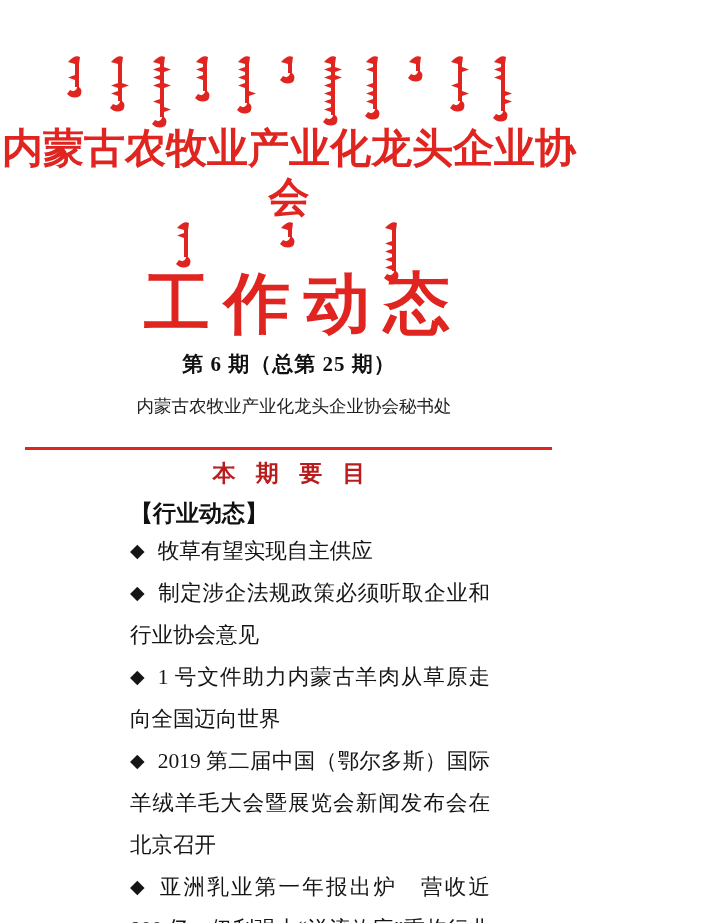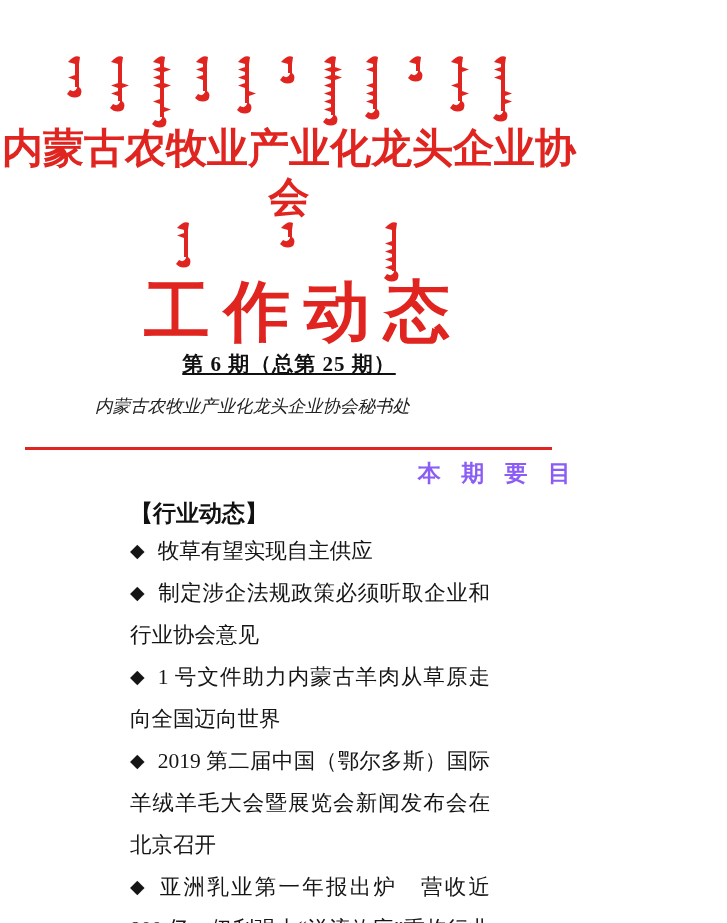--- a/index.html
+++ b/index.html
@@ -22,49 +22,48 @@
   .assoc-title {
     position: absolute; top: 124px; left: 0; right: 0;
     margin: 0; text-align: center;
     font-size: 41px; font-weight: bold; color: #e02420;
     letter-spacing: 0px; line-height: 1.2;
     font-family: "Liberation Serif", "DejaVu Serif", serif;
   }
 
   .newsletter-title {
     position: absolute; top: 263px; left: 16px; right: 0;
-    margin: 8px; text-align: center;
+    margin: 0; text-align: center;
     font-size: 66px; font-weight: bold; color: #e02420;
     letter-spacing: 14px; text-indent: 14px; line-height: 1.25;
     font-family: "Liberation Serif", "DejaVu Serif", serif;
   }
 
   .issue-line {
     position: absolute; top: 350px; left: 0; right: 0;
     text-align: center;
     font-size: 21px; font-weight: bold; color: #111111;
     letter-spacing: 1px;
-    text-decoration: underline;
   }
 
   .byline {
     position: absolute; top: 394px; left: 95px; right: 85px;
-    display: flex; justify-content: flex-start;
-    font-size: 17.5px; color: #222222; font-style: italic;
+    display: flex; justify-content: center;
+    font-size: 17.5px; color: #222222;
   }
 
   .red-divider {
     position: absolute; top: 447px; left: 25px; right: 26px;
     margin: 0; border: none; border-top: 3px solid #e02420; height: 0;
   }
 
   .toc-title {
     position: absolute; top: 458px; left: 0; right: 0;
-    text-align: right;
-    font-size: 23px; font-weight: bold; color: #8b5cf6;
+    text-align: center;
+    font-size: 23px; font-weight: bold; color: #b91c1c;
     letter-spacing: 7px; text-indent: 7px;
     font-family: "Liberation Sans", "DejaVu Sans", sans-serif;
   }
 
   .toc {
     position: absolute; top: 492px; left: 95px; right: 88px;
     font-size: 21.5px; color: #151515; margin-left: 35px;
   }
   .toc-heading {
     font-family: "Liberation Sans", "DejaVu Sans", sans-serif;

